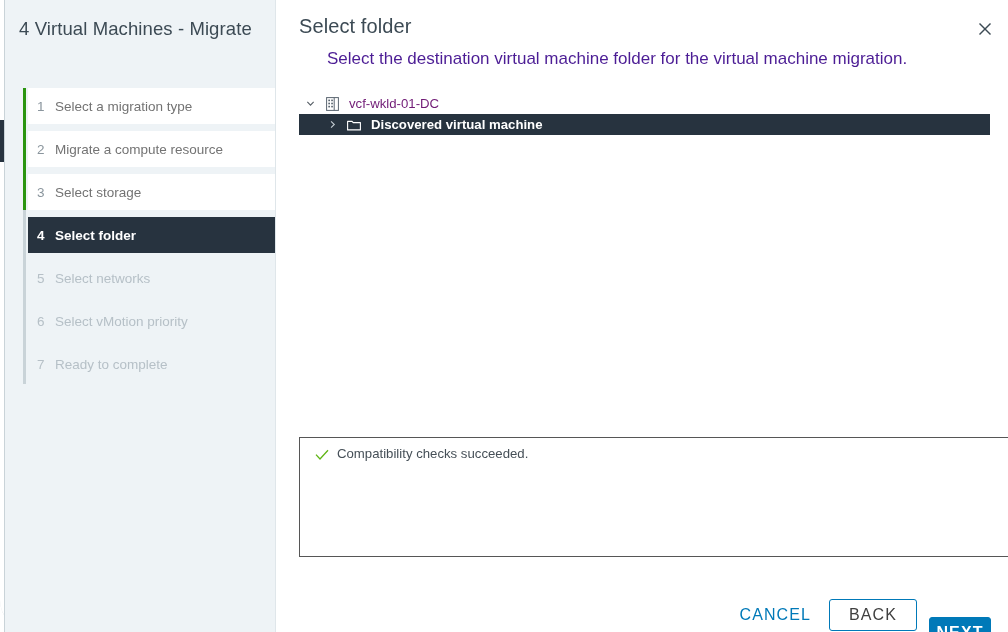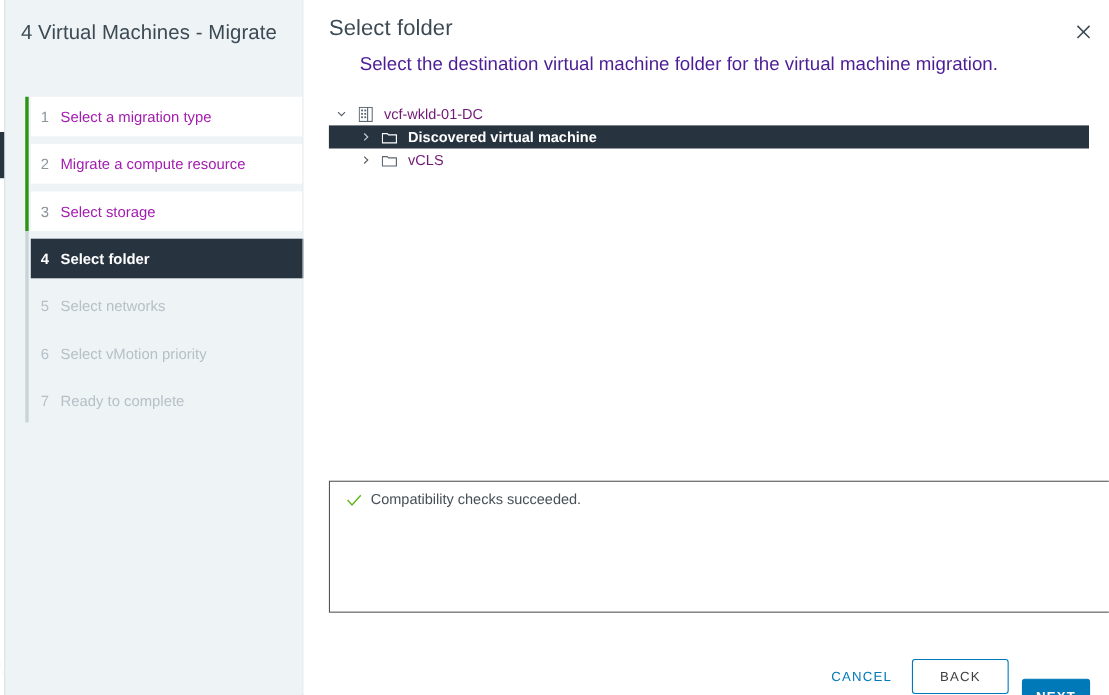--- a/index.html
+++ b/index.html
@@ -85,21 +85,21 @@
     margin-bottom: 7px;
   }
   .step.blank { background: transparent; }
   .step .num {
     width: 27px;
     text-align: left;
     padding-left: 9px;
     color: #8a959d;
     font-size: 13.5px;
   }
-  .step .label { color: #a21caf; }
+  .step .label { color: #737373; }
   .step.active {
     background: #27333f;
     height: 36px;
   }
   .step.active .num,
   .step.active .label {
     color: #ffffff;
     font-weight: bold;
   }
   .step.pending .num,
@@ -204,21 +204,21 @@
   
   .footer {
     position: absolute;
     right: 17px; top: 580px;
     display: flex;
     align-items: center;
     gap: 12px;
   }
   .btn {
     font-family: "Liberation Sans", sans-serif;
-    font-size: 12px;
+    font-size: 16px;
     letter-spacing: 1.1px;
     height: 32px;
     cursor: pointer;
     border-radius: 3px;
     display: flex;
     align-items: center;
     justify-content: center;
     text-align: right;
   }
   .btn-link {
@@ -334,34 +334,20 @@
           </svg>
         </span>
         <span class="ico">
           <svg width="14" height="12" viewBox="0 0 14 12">
             <path d="M0.6 2.4 L0.6 10.9 L13.4 10.9 L13.4 3.6 L6.2 3.6 L5.1 2.4 Z" fill="none" stroke="#ffffff" stroke-width="1.1" stroke-linejoin="round"></path>
           </svg>
         </span>
         <span class="node-label">Discovered virtual machine</span>
       </div>
 
-      <div class="tree-row child">
-        <span class="indent"></span>
-        <span class="caret">
-          <svg width="9" height="9" viewBox="0 0 10 10">
-            <polyline points="3.4,1.5 7,5 3.4,8.5" fill="none" stroke="#565e66" stroke-width="1.2"></polyline>
-          </svg>
-        </span>
-        <span class="ico">
-          <svg width="14" height="12" viewBox="0 0 14 12">
-            <path d="M0.6 2.4 L0.6 10.9 L13.4 10.9 L13.4 3.6 L6.2 3.6 L5.1 2.4 Z" fill="none" stroke="#5a6570" stroke-width="1.1" stroke-linejoin="round"></path>
-          </svg>
-        </span>
-        <span class="node-label">vCLS</span>
-      </div>
 
     </div>
 
     <div class="compat">
       <div class="compat-row">
         <span class="check-ico">
           <svg width="14" height="12" viewBox="0 0 14 12">
             <polyline points="1,5.6 5,10 13,1.2" fill="none" stroke="#60b515" stroke-width="1.3"></polyline>
           </svg>
         </span>

